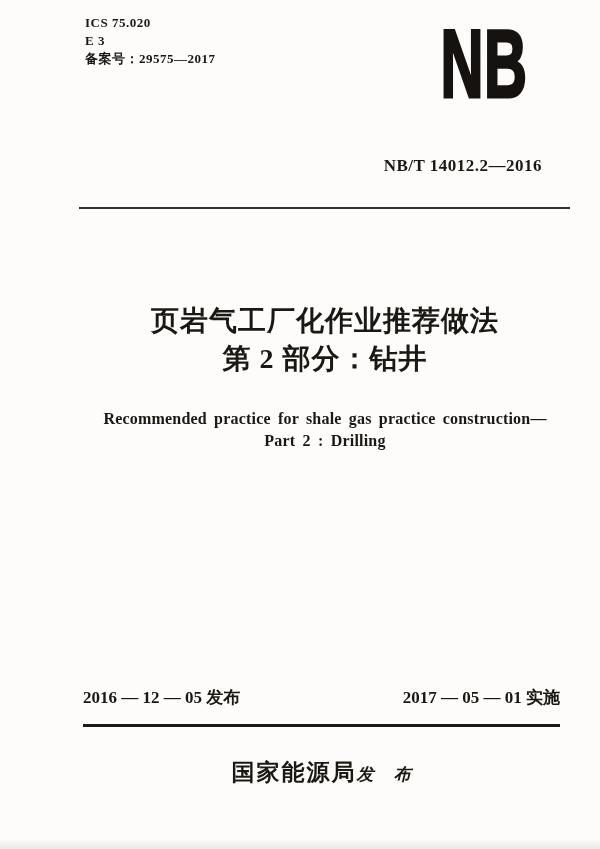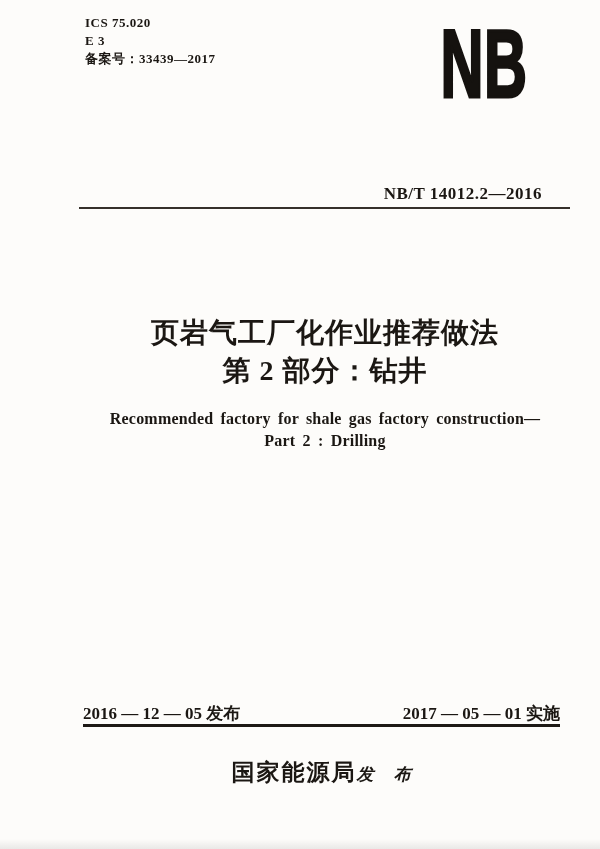--- a/index.html
+++ b/index.html
@@ -40,44 +40,44 @@
   .standard-type{
     position:absolute;top:97px;left:80px;width:490px;
     text-align:center;
     font-size:37px;font-weight:bold;
     letter-spacing:2px;white-space:nowrap;
   }
 
   .standard-number{
     position:absolute;top:156px;left:80px;width:462px;
     text-align:right;
-    font-size:17px;font-weight:bold;letter-spacing:0.5px;margin-top:28px;
+    font-size:17px;font-weight:bold;letter-spacing:0.5px;
   }
 
   .header-rule{
     position:absolute;top:207px;left:79px;width:491px;height:2px;
     background:#35302a;
   }
 
   .title-cn{
-    position:absolute;top:314px;left:80px;width:490px;
+    position:absolute;top:302px;left:80px;width:490px;
     text-align:center;font-weight:bold;
     font-size:28px;line-height:38px;
     letter-spacing:1px;
   }
 
   .title-en{
     position:absolute;top:408px;left:55px;width:540px;
     text-align:center;font-weight:bold;
     font-size:16px;line-height:22px;
     word-spacing:3px;letter-spacing:0.2px;
   }
 
   .date-row{
-    position:absolute;top:702px;left:83px;width:477px;
+    position:absolute;top:686px;left:83px;width:477px;
     display:flex;justify-content:space-between;align-items:baseline;
     font-size:17px;font-weight:bold;white-space:nowrap;
   }
 
   .footer-rule{
     position:absolute;top:724px;left:83px;width:477px;height:3px;
     background:#1d1915;
   }
 
   .publisher-row{
@@ -89,37 +89,37 @@
   .publish-label{font-size:17px;font-weight:bold;letter-spacing:8px;font-style:italic;}
 </style>
 </head>
 <body>
 
 <div class="page">
 
   <div class="ics-block">
     <div>ICS 75.020</div>
     <div>E 3</div>
-    <div>备案号：33439—2017</div>
+    <div>备案号：29575—2017</div>
   </div>
 
   <div class="nb-logo">NB</div>
 
 
   <div class="standard-number">NB/T 14012.2—2016</div>
 
   <div class="header-rule"></div>
 
   <div class="title-cn">
     <div>页岩气工厂化作业推荐做法</div>
     <div>第 2 部分：钻井</div>
   </div>
 
   <div class="title-en">
-    <div>Recommended factory for shale gas factory construction—</div>
+    <div>Recommended practice for shale gas practice construction—</div>
     <div>Part 2 : Drilling</div>
   </div>
 
   <div class="date-row">
     <span>2016 — 12 — 05 发布</span>
     <span>2017 — 05 — 01 实施</span>
   </div>
 
   <div class="footer-rule"></div>
 

